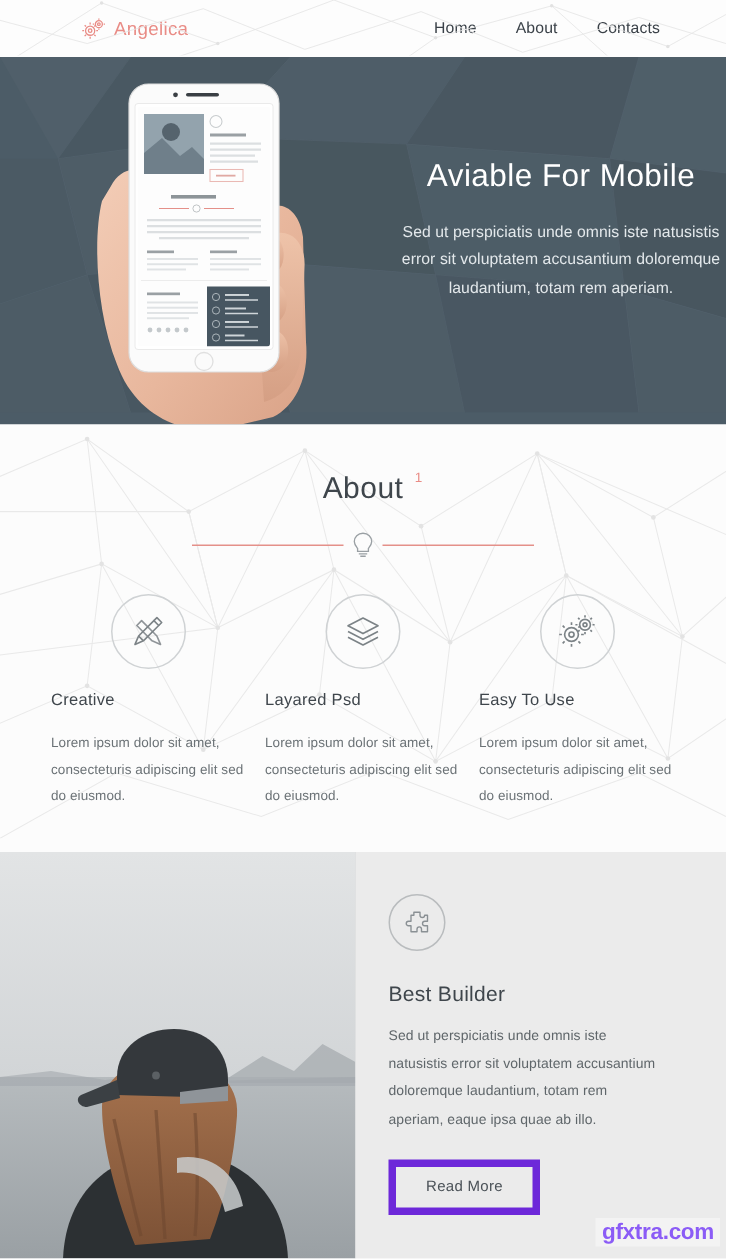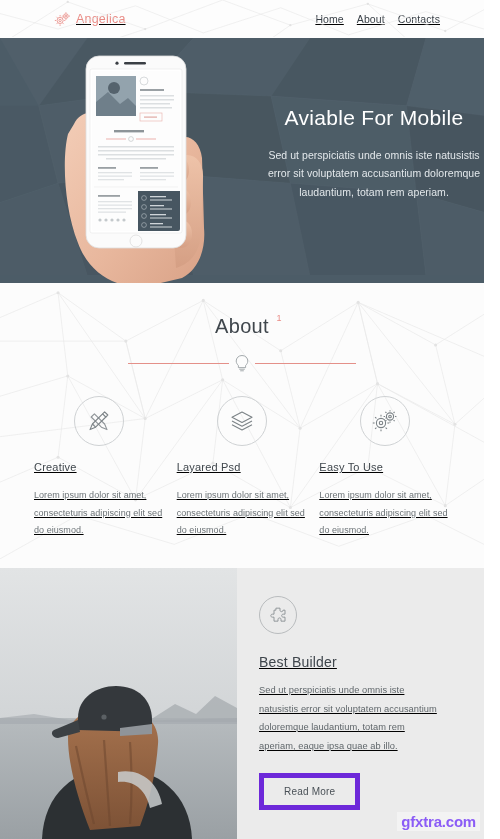--- a/index.html
+++ b/index.html
@@ -2,34 +2,34 @@
 <html><head>
 <meta charset="utf-8">
 <style>
   * { box-sizing: border-box; margin: 0; padding: 0; }
   html, body {
     width: 500px; height: 839px;
     font-family: "Liberation Sans", sans-serif;
     background: #ffffff;
     overflow: hidden;
   }
-  .page { position: relative; width: 484px; height: 839px; overflow: hidden; text-decoration: underline; }
+  .page { position: relative; width: 484px; height: 839px; overflow: hidden; }
 
   
   .net-bg { position: absolute; inset: 0; pointer-events: none; }
 
   
   .header {
     position: relative; height: 38px; background: #fdfdfd;
     display: flex; align-items: center; z-index: 5;
   }
   .logo { display: flex; align-items: center; gap: 4px; margin-left: 54px; }
   .logo-icon { width: 18px; height: 16px; display: block; }
   .logo-text { color: #e98c86; font-size: 12.5px; letter-spacing: .2px; }
-  .nav { margin-left: auto; margin-right: 44px; display: flex; gap: 13px; }
+  .nav { margin-left: auto; margin-right: 44px; display: flex; gap: 26px; }
   .nav a { color: #3a4148; font-size: 10.5px; text-decoration: none; letter-spacing: .1px; }
 
   
   .hero {
     position: relative; height: 245px; overflow: hidden;
     background: #4c5c67;
   }
   .hero-poly { position: absolute; inset: 0; }
 
   .phone-wrap { position: absolute; left: 62px; top: 0px; width: 150px; height: 245px; }

